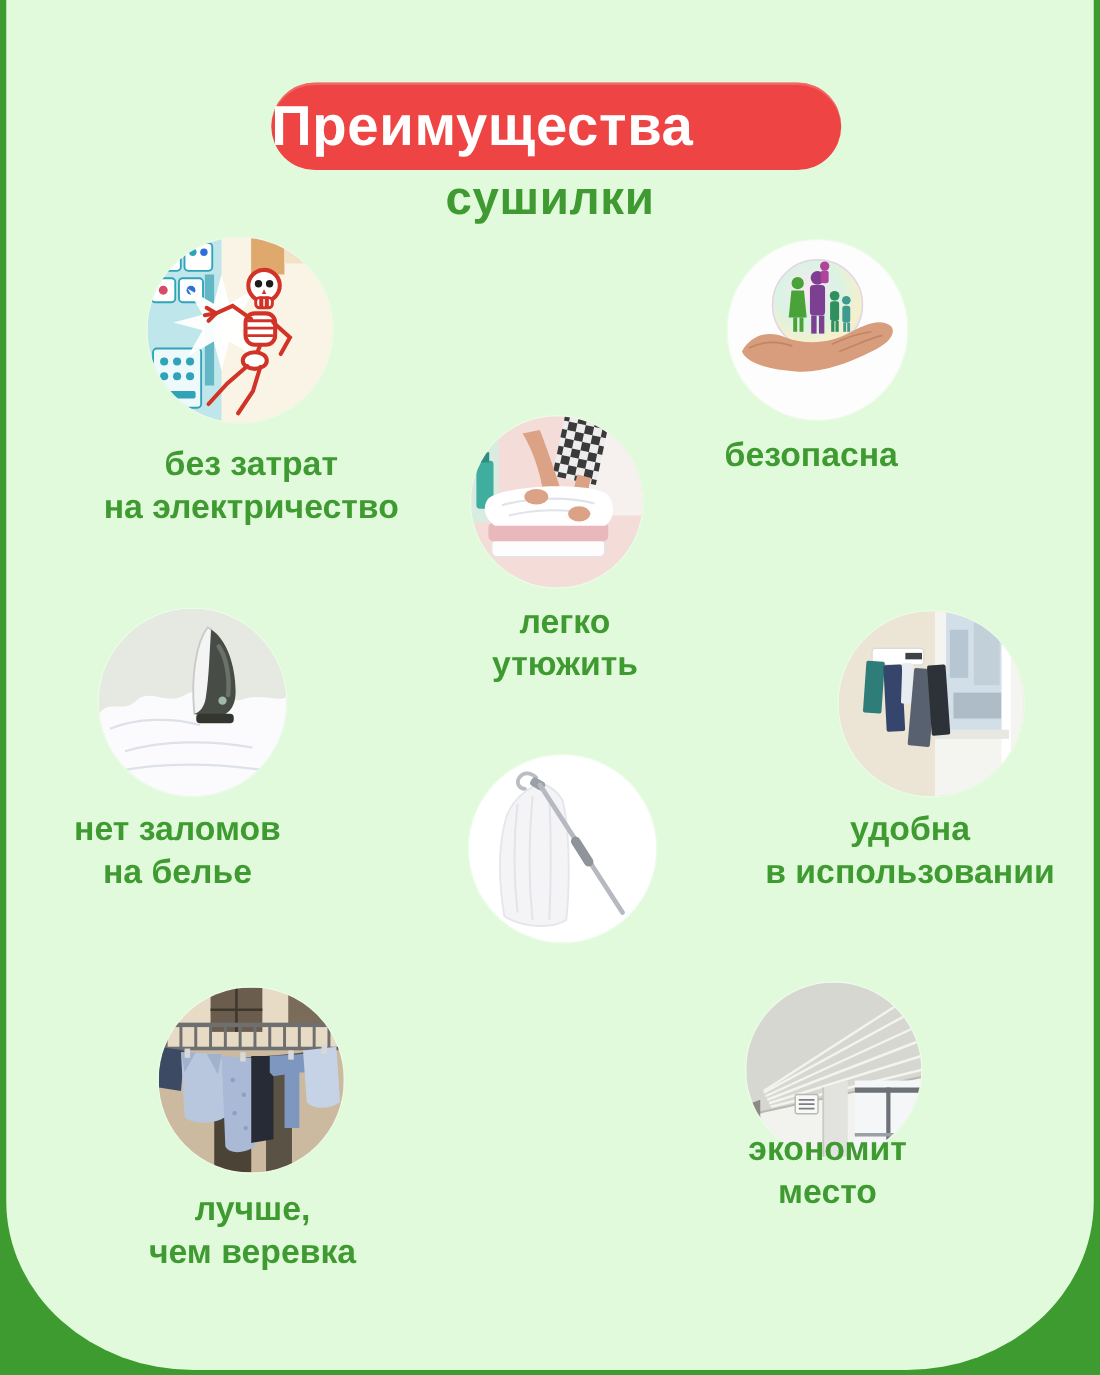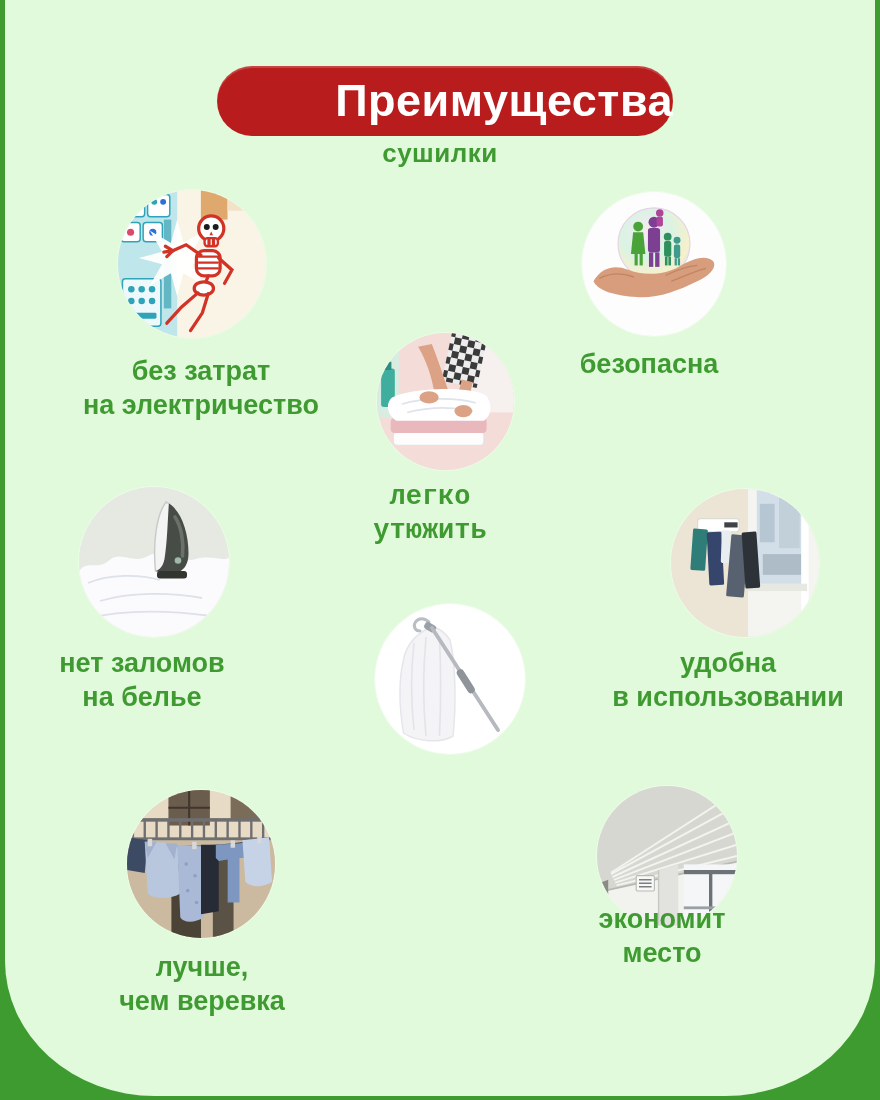--- a/index.html
+++ b/index.html
@@ -8,30 +8,30 @@
     background:#3d9b2f;
     font-family:"Liberation Sans", sans-serif;
   }
   .panel{
     position:absolute;left:5px;right:5px;top:0;bottom:4px;
     background:#e1fadb;
     border-radius:0 0 150px 150px / 0 0 135px 135px;
   }
   .title-pill{
     position:absolute;left:212px;top:66px;width:456px;height:70px;
-    background:#b91c1c;border-radius:35px;
-    display:flex;align-items:center;justify-content:flex-end;
+    background:#ef4444;border-radius:35px;
+    display:flex;align-items:center;justify-content:flex-start;
     box-shadow:inset 0 2px 0 rgba(255,255,255,.18);
   }
   .title-pill span{
     color:#ffffff;font-size:45px;font-weight:bold;letter-spacing:.5px;
   }
   .subtitle{
     position:absolute;left:0;right:0;top:138px;text-align:center;
-    color:#3f9b31;font-size:26px;font-weight:bold;letter-spacing:.5px;
+    color:#3f9b31;font-size:38px;font-weight:bold;letter-spacing:.5px;
   }
   .circle{
     position:absolute;border-radius:50%;overflow:hidden;
     box-shadow:0 0 0 1px rgba(255,255,255,.35);
   }
   .circle svg{display:block;width:100%;height:100%;}
   .caption{
     position:absolute;transform:translateX(-50%);
     color:#3f9b31;font-size:27px;font-weight:bold;line-height:34px;
     text-align:center;white-space:pre-line;width:360px;
@@ -41,21 +41,21 @@
   .c1{left:577px;top:192px;width:144px;height:144px;}
   .c2{left:372px;top:333px;width:137px;height:137px;}
   .c3{left:74px;top:487px;width:150px;height:150px;}
   .c4{left:666px;top:489px;width:148px;height:148px;}
   .c5{left:370px;top:604px;width:150px;height:150px;}
   .c6{left:122px;top:790px;width:148px;height:148px;}
   .c7{left:592px;top:786px;width:140px;height:140px;}
   
   .t0{left:196px;top:354px;}
   .t1{left:644px;top:347px;}
-  .t2{left:425px;top:480px;font-family:Liberation Mono, monospace;}
+  .t2{left:447px;top:480px;}
   .t3{left:137px;top:646px;}
   .t4{left:723px;top:646px;}
   .t5{left:443px;top:756px;}
   .t6{left:197px;top:950px;}
   .t7{left:657px;top:902px;}
 </style>
 </head>
 <body>
 
 <div class="panel">

